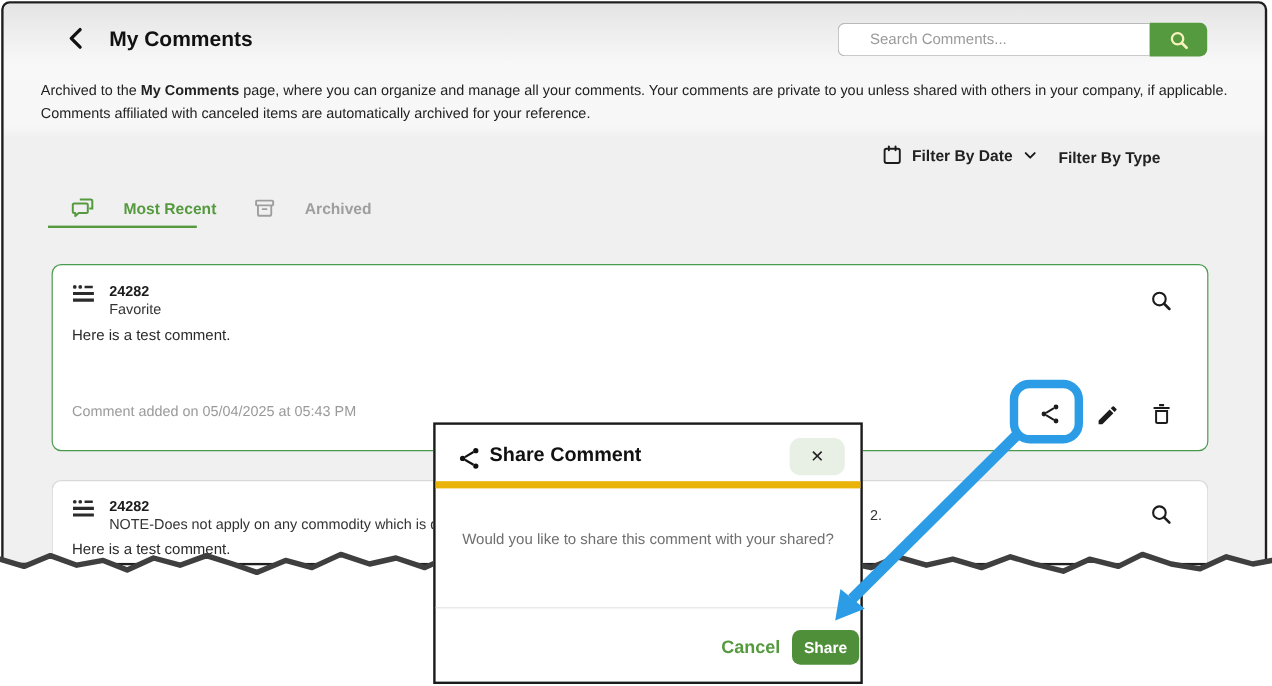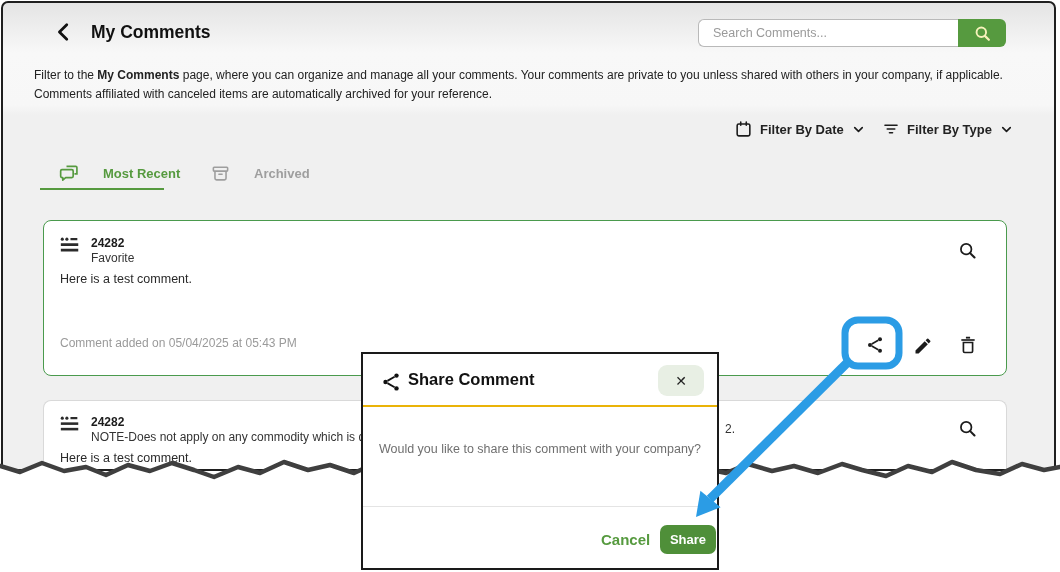--- a/index.html
+++ b/index.html
@@ -14,34 +14,34 @@
   
   #frame{position:absolute;left:1px;top:1px;width:1055px;height:470px;
     border:2px solid #1f1f1f;border-radius:7px 7px 0 0;overflow:hidden;z-index:1;
     background:linear-gradient(180deg,#e4e4e4 0px,#f8f8f8 50px,#f7f7f7 102px,#f0f0f0 112px,#f0f0f0 100%);}
 
   
   .back-btn{left:50px;top:18px;width:22px;height:22px;cursor:pointer;}
   .page-title{left:88px;top:19px;font-size:17.5px;font-weight:bold;color:#111;}
   .search-wrap{left:695px;top:16px;height:28px;display:flex;}
   .search-input{width:260px;height:28px;border:1px solid #b9b9b9;border-right:none;
-    border-radius:6px 0 0 6px;padding:0 14px;font-size:12.5px;color:#444;outline:none;background:#fff;}
+    border-radius:6px 0 0 6px;padding:0 26px;font-size:12.5px;color:#444;outline:none;background:#fff;}
   .search-input::placeholder{color:#9a9a9a;}
   .search-btn{width:48px;height:28px;border:none;background:var(--green);
     border-radius:0 6px 6px 0;display:flex;align-items:center;justify-content:center;cursor:pointer;}
 
   
   .welcome{left:31px;top:63px;width:1010px;font-size:12px;color:#222;white-space:nowrap;line-height:19px;}
   .welcome b{font-weight:bold;}
 
   
   .filter{top:114px;height:24px;display:flex;align-items:center;gap:7px;cursor:pointer;
     font-size:13px;font-weight:bold;color:#222;}
   #filter-date{left:731px;}
-  #filter-type{left:879px;}
+  #filter-type{left:879px;flex-direction:column;}
 
   
   .tab{top:157px;height:26px;display:flex;align-items:center;gap:24px;cursor:pointer;
     font-size:13px;font-weight:bold;}
   #tab-most-recent{left:56px;color:var(--green);}
   #tab-archived{left:208px;color:#9e9e9e;}
   .tab-underline{left:37px;top:185px;width:124px;height:2px;background:var(--green);}
 
   
   .card{left:40px;width:964px;background:#fff;border-radius:8px;}
@@ -51,21 +51,21 @@
   .c-id{left:47px;top:15px;font-size:12px;font-weight:bold;color:#1c1c1c;}
   .c-type{left:47px;top:30px;font-size:12px;color:#333;white-space:nowrap;}
   .c-body{left:16px;top:51px;font-size:12.5px;color:#2a2a2a;}
   .c-meta{left:16px;top:115px;font-size:12px;color:#9a9a9a;}
   .icon-btn{width:22px;height:22px;cursor:pointer;color:#1c1c1c;}
   .type-tail{left:722px;top:419px;font-size:12px;color:#333;z-index:2;}
 
   
   #modal{left:361px;top:352px;width:358px;height:218px;background:#fff;
     border:2px solid #1a1a1a;z-index:10;}
-  .m-head{position:absolute;left:0;top:0;width:100%;height:53px;border-bottom:2px solid #eab308;}
+  .m-head{position:absolute;left:0;top:0;width:100%;height:53px;border-bottom:6px solid #eab308;}
   .m-share-icon{left:17px;top:17px;width:22px;height:22px;color:#111;}
   .m-title{left:45px;top:16px;font-size:16.5px;font-weight:bold;color:#111;}
   .m-close{right:13px;top:11px;width:46px;height:31px;border:none;border-radius:9px;
     background:#e8efe4;font-size:14px;color:#222;cursor:pointer;font-family:inherit;}
   .m-body{left:0;top:88px;width:100%;text-align:center;font-size:12.5px;color:#6f6f6f;}
   .m-foot-line{left:0;top:152px;width:100%;height:1px;background:#e4e4e4;}
   .m-cancel{left:238px;top:177px;font-size:15px;font-weight:bold;color:var(--green);
     background:none;border:none;cursor:pointer;font-family:inherit;}
   .m-share{left:297px;top:171px;width:56px;height:29px;border:none;border-radius:7px;
     background:var(--greenDark);color:#fff;font-size:13px;font-weight:bold;cursor:pointer;font-family:inherit;}
@@ -89,21 +89,21 @@
     <input class="search-input" type="text" placeholder="Search Comments..." style="">
     <button class="search-btn">
       <svg viewBox="0 0 24 24" width="19" height="19">
         <circle cx="10.5" cy="10.5" r="6" fill="none" stroke="var(--searchGlyph)" stroke-width="2.4"></circle>
         <line x1="15" y1="15" x2="20" y2="20" stroke="var(--searchGlyph)" stroke-width="2.8" stroke-linecap="round"></line>
       </svg>
     </button>
   </div>
 
   <div class="abs welcome">
-    <div><span>Filter to the </span><b>My Comments</b><span> page, where you can organize and manage all your comments. Your comments are private to you unless shared with others in your company, if applicable.</span></div>
+    <div><span>Archived to the </span><b>My Comments</b><span> page, where you can organize and manage all your comments. Your comments are private to you unless shared with others in your company, if applicable.</span></div>
     <div>Comments affiliated with canceled items are automatically archived for your reference.</div>
   </div>
 
   <div class="abs filter" id="filter-date">
     <svg viewBox="0 0 24 24" width="19" height="19">
       <rect x="4" y="5" width="16" height="15" rx="2" fill="none" stroke="#1c1c1c" stroke-width="2"></rect>
       <line x1="8.5" y1="2.5" x2="8.5" y2="6.5" stroke="#1c1c1c" stroke-width="2" stroke-linecap="round"></line>
       <line x1="15.5" y1="2.5" x2="15.5" y2="6.5" stroke="#1c1c1c" stroke-width="2" stroke-linecap="round"></line>
     </svg>
     <span>Filter By Date</span>
@@ -215,21 +215,21 @@
       <circle cx="6" cy="12" r="2.4" fill="#111"></circle>
       <circle cx="18" cy="19" r="2.4" fill="#111"></circle>
       <line x1="8.1" y1="10.8" x2="15.9" y2="6.2" stroke="#111" stroke-width="2"></line>
       <line x1="8.1" y1="13.2" x2="15.9" y2="17.8" stroke="#111" stroke-width="2"></line>
     </svg>
     <div class="abs m-title">Share Comment</div>
     <button class="abs m-close">
       <span>✕</span>
     </button>
   </div>
-  <div class="abs m-body">Would you like to share this comment with your company?</div>
+  <div class="abs m-body">Would you like to share this comment with your shared?</div>
   <div class="abs m-foot-line"></div>
   <button class="abs m-cancel">Cancel</button>
   <button class="abs m-share">Share</button>
 </div>
 
 <svg id="anno" class="abs" viewBox="0 0 1060 572" width="1060" height="572" style="z-index:20;">
   <rect x="845" y="320" width="54" height="46" rx="13" fill="none" stroke="var(--blue)" stroke-width="7"></rect>
   <line x1="849" y1="361" x2="710" y2="499" stroke="var(--blue)" stroke-width="9"></line>
   <polygon points="696,517 720.6,507.2 700.4,490.8" fill="var(--blue)"></polygon>
 </svg>

